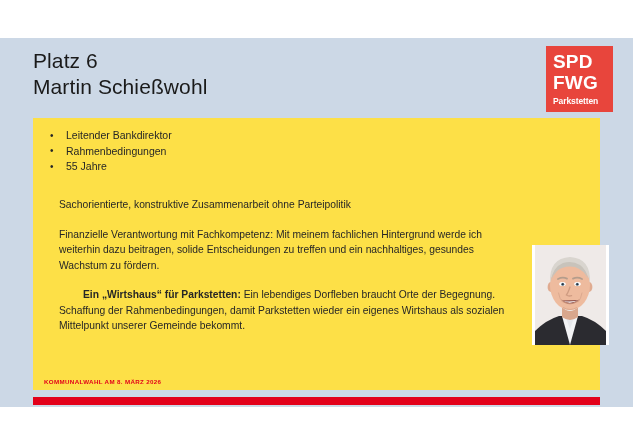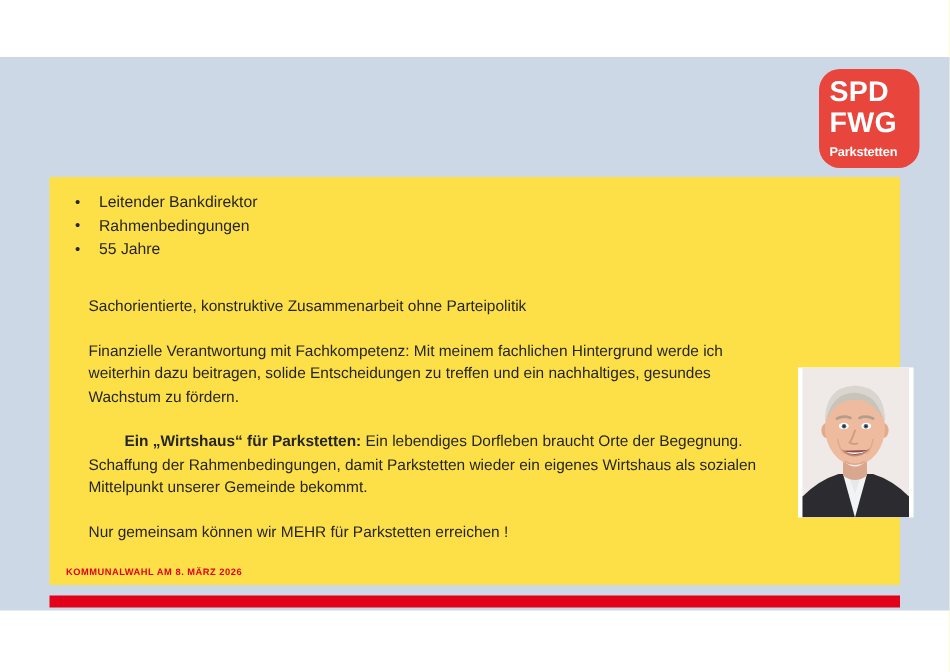--- a/index.html
+++ b/index.html
@@ -52,21 +52,20 @@
   
   .logo {
     position: absolute;
     left: 546px;
     top: 46px;
     width: 67px;
     height: 66px;
     background: #e8453c;
     box-sizing: border-box;
     padding: 5px 0 4px 7px;
-    border-radius: 14px;
   }
   .logo .l1,
   .logo .l2 {
     display: block;
     color: #ffffff;
     font-size: 19px;
     font-weight: bold;
     line-height: 21px;
     letter-spacing: 0.2px;
   }
@@ -171,20 +170,24 @@
     white-space: nowrap;
   }
 </style>
 </head>
 <body>
 
 <div class="slide">
 
   <div class="band"></div>
 
+  <div class="header-title">
+    <span class="line1">Platz 6</span>
+    <span class="line2">Martin Schießwohl</span>
+  </div>
 
   <div class="logo">
     <span class="l1">SPD</span>
     <span class="l2">FWG</span>
     <span class="l3">Parkstetten</span>
   </div>
 
   <div class="card">
 
     <div class="portrait">
@@ -233,21 +236,20 @@
     <ul class="bullets">
       <li>Leitender Bankdirektor</li>
       <li>Rahmenbedingungen</li>
       <li>55 Jahre</li>
     </ul>
 
     <div class="body-text">
       <p class="para-1">Sachorientierte, konstruktive Zusammenarbeit ohne Parteipolitik</p>
       <p class="para-2">Finanzielle Verantwortung mit Fachkompetenz: Mit meinem fachlichen Hintergrund werde ich weiterhin dazu beitragen, solide Entscheidungen zu treffen und ein nachhaltiges, gesundes Wachstum zu fördern.</p>
       <p class="para-3"><b>Ein „Wirtshaus“ für Parkstetten:</b><span> Ein lebendiges Dorfleben braucht Orte der Begegnung. Schaffung der Rahmenbedingungen, damit Parkstetten wieder ein eigenes Wirtshaus als sozialen Mittelpunkt unserer Gemeinde bekommt.</span></p>
-      <p class="para-4">Nur gemeinsam können wir MEHR für Parkstetten erreichen !</p>
     </div>
 
     <div class="footer-note">KOMMUNALWAHL AM 8. MÄRZ 2026</div>
 
   </div>
 
   <div class="red-bar"></div>
 
 </div>
 

